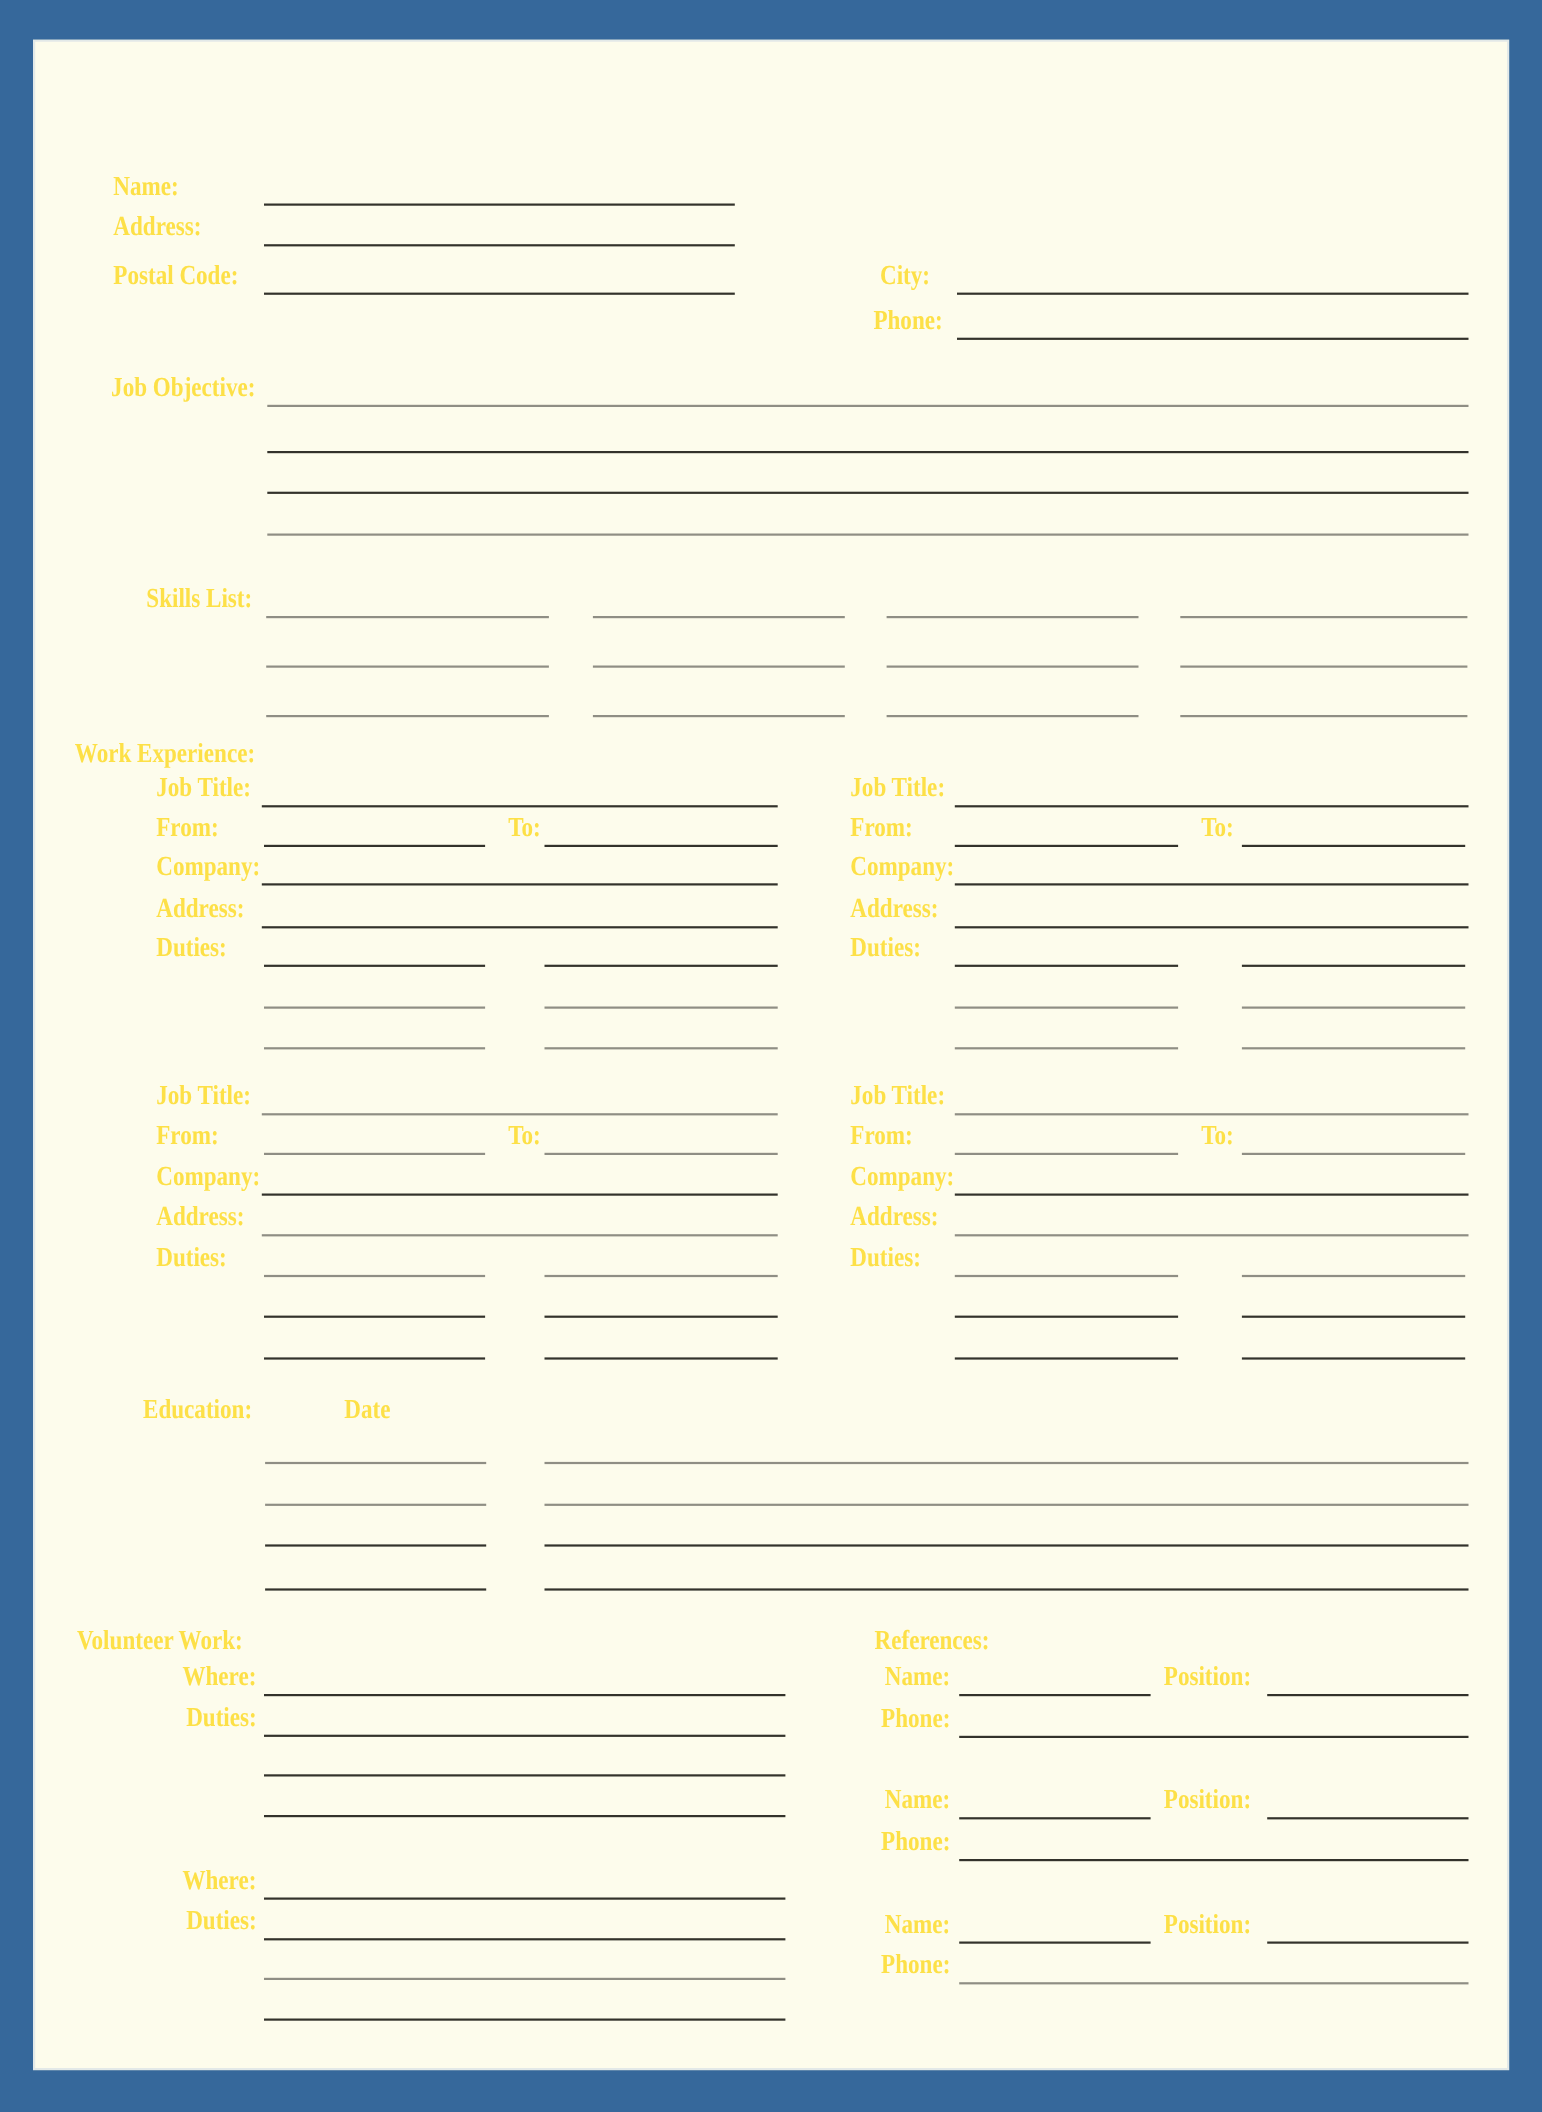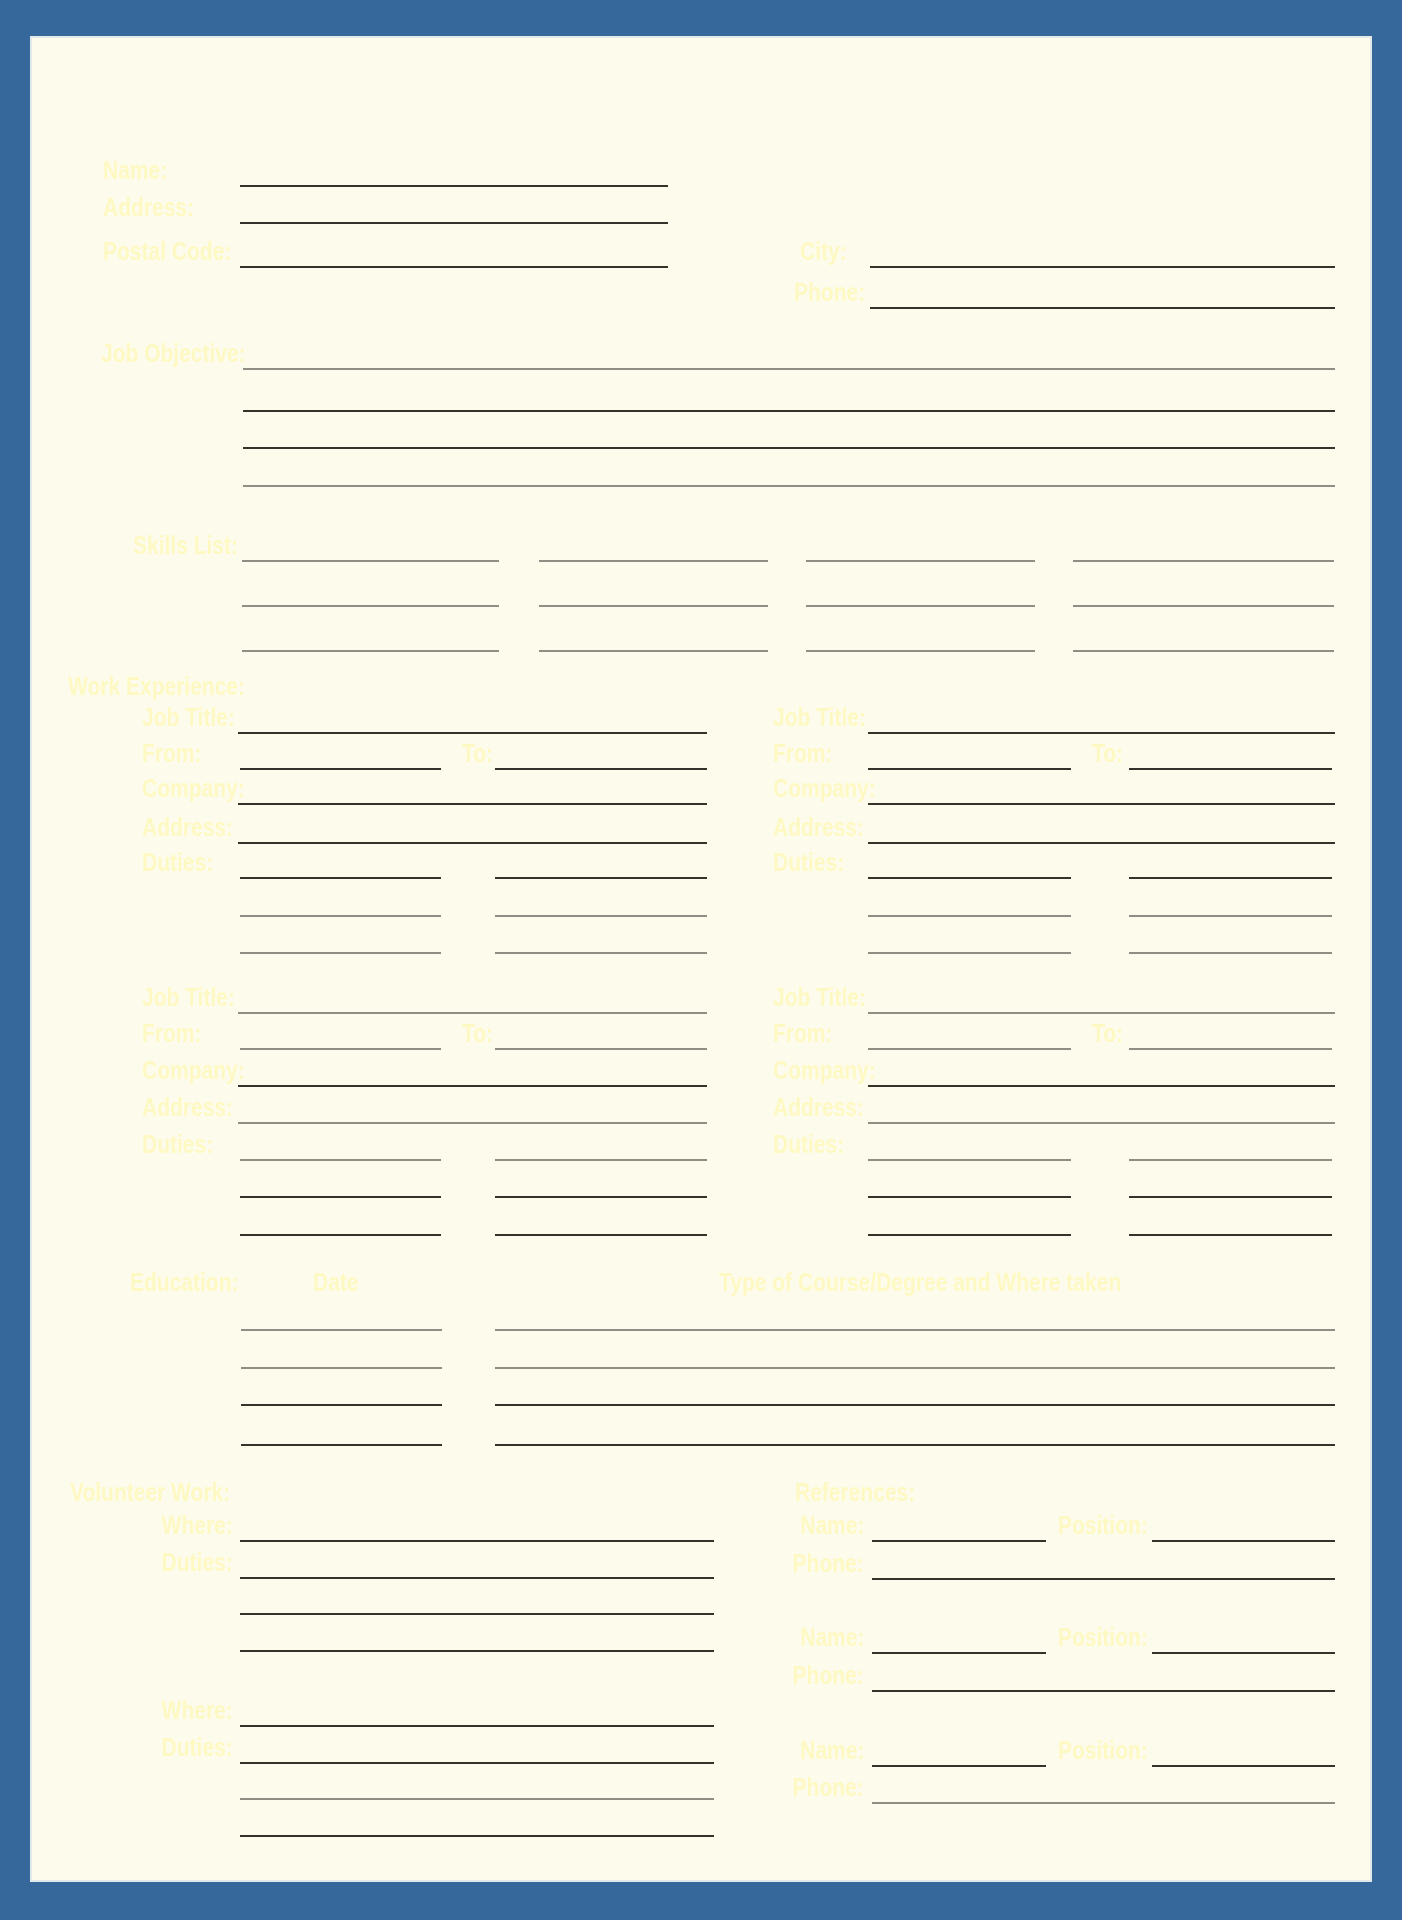--- a/index.html
+++ b/index.html
@@ -3,21 +3,21 @@
 <meta charset="utf-8">
 <style>
   html,body{margin:0;padding:0;background:#444;}
   .canvas{position:relative;width:1402px;height:1920px;background:#36689b;overflow:hidden;
           font-family:"Liberation Sans",sans-serif;}
   .sheet{position:absolute;left:30px;top:36px;width:1342px;height:1846px;background:#fdfcec;
          box-shadow:inset 0 0 0 2px rgba(205,217,230,.55);}
   .title{position:absolute;left:0;right:0;top:46px;text-align:center;
          font-weight:700;font-size:88px;color:#35679c;white-space:nowrap;}
   .title>i{display:inline-block;font-style:normal;transform:scaleX(.80);transform-origin:50% 50%;}
-  .lbl{position:absolute;font-weight:700;font-size:25px;color:#fef9c3;white-space:nowrap;}
+  .lbl{position:absolute;font-weight:700;font-size:25px;color:#fde047;white-space:nowrap;font-family:Liberation Serif, serif;}
   .lbl>i{display:inline-block;font-style:normal;transform:scaleX(.84);transform-origin:0 50%;}
   .lbl.r{text-align:right;}
   .lbl.r>i{transform-origin:100% 50%;}
   .ln{position:absolute;height:2px;background:#33322b;}
   .ln.lt{background:#8f8e84;}
 </style>
 </head>
 <body>
 
 <div class="canvas">
@@ -124,21 +124,20 @@
   <span class="lbl" style="left:773px;top:1130px"><i>Duties:</i></span>
   <div class="ln lt" style="left:868px;top:1159px;width:203px"></div>
   <div class="ln lt" style="left:1129px;top:1159px;width:203px"></div>
   <div class="ln" style="left:868px;top:1196px;width:203px"></div>
   <div class="ln" style="left:1129px;top:1196px;width:203px"></div>
   <div class="ln" style="left:868px;top:1234px;width:203px"></div>
   <div class="ln" style="left:1129px;top:1234px;width:203px"></div>
 
   <span class="lbl" style="left:130px;top:1268px"><i>Education:</i></span>
   <span class="lbl" style="left:313px;top:1268px"><i>Date</i></span>
-  <span class="lbl" style="left:719px;top:1268px"><i>Type of Course/Degree and Where taken</i></span>
   <div class="ln lt" style="left:241px;top:1329px;width:201px"></div>
   <div class="ln lt" style="left:495px;top:1329px;width:840px"></div>
   <div class="ln lt" style="left:241px;top:1367px;width:201px"></div>
   <div class="ln lt" style="left:495px;top:1367px;width:840px"></div>
   <div class="ln" style="left:241px;top:1404px;width:201px"></div>
   <div class="ln" style="left:495px;top:1404px;width:840px"></div>
   <div class="ln" style="left:241px;top:1444px;width:201px"></div>
   <div class="ln" style="left:495px;top:1444px;width:840px"></div>
 
   <span class="lbl" style="left:70px;top:1478px"><i>Volunteer Work:</i></span>

